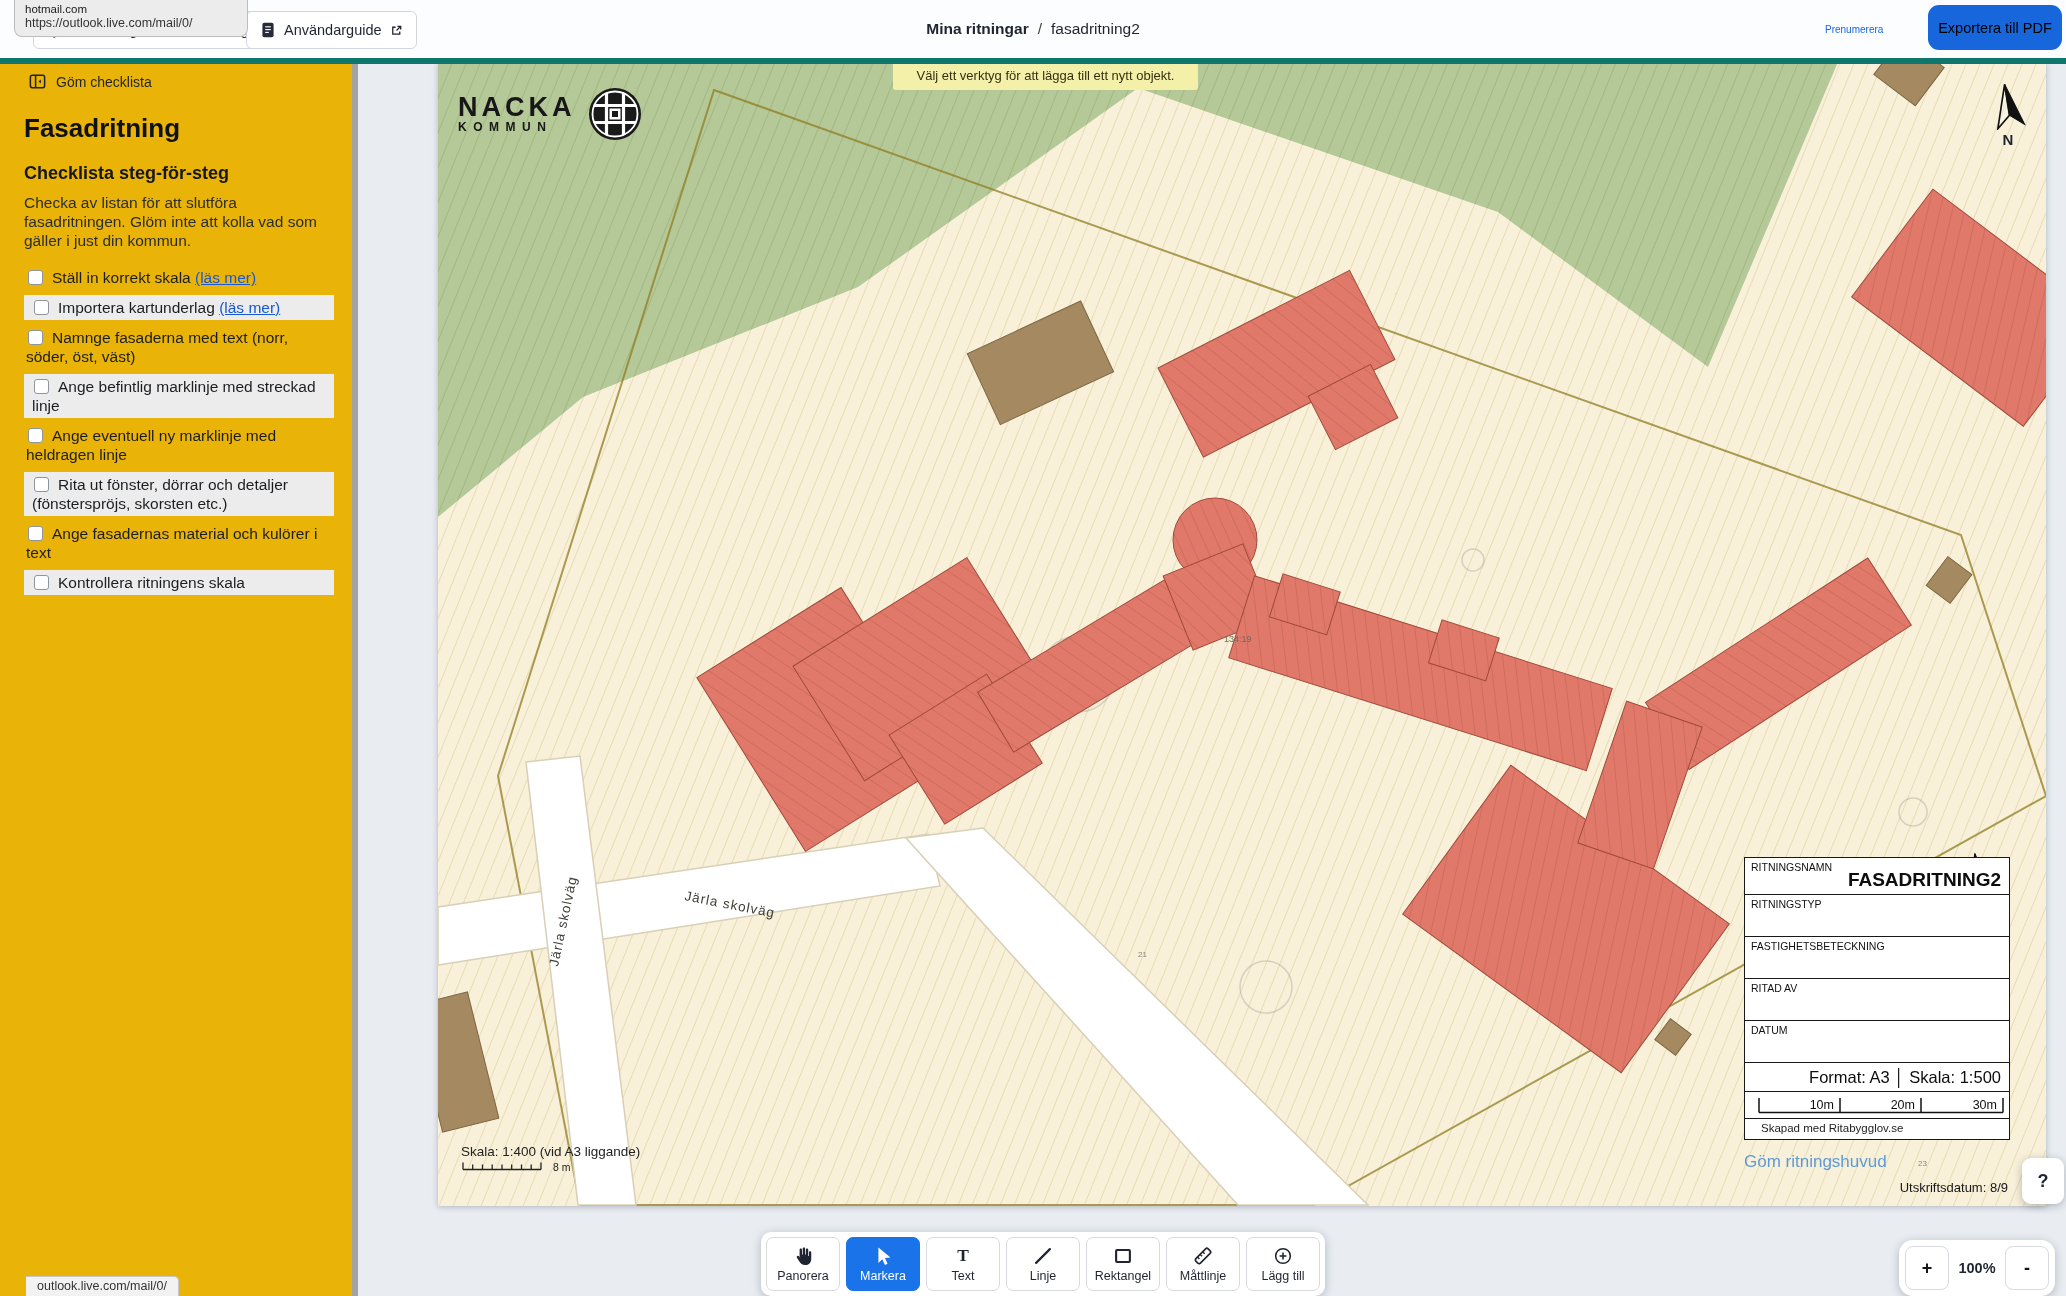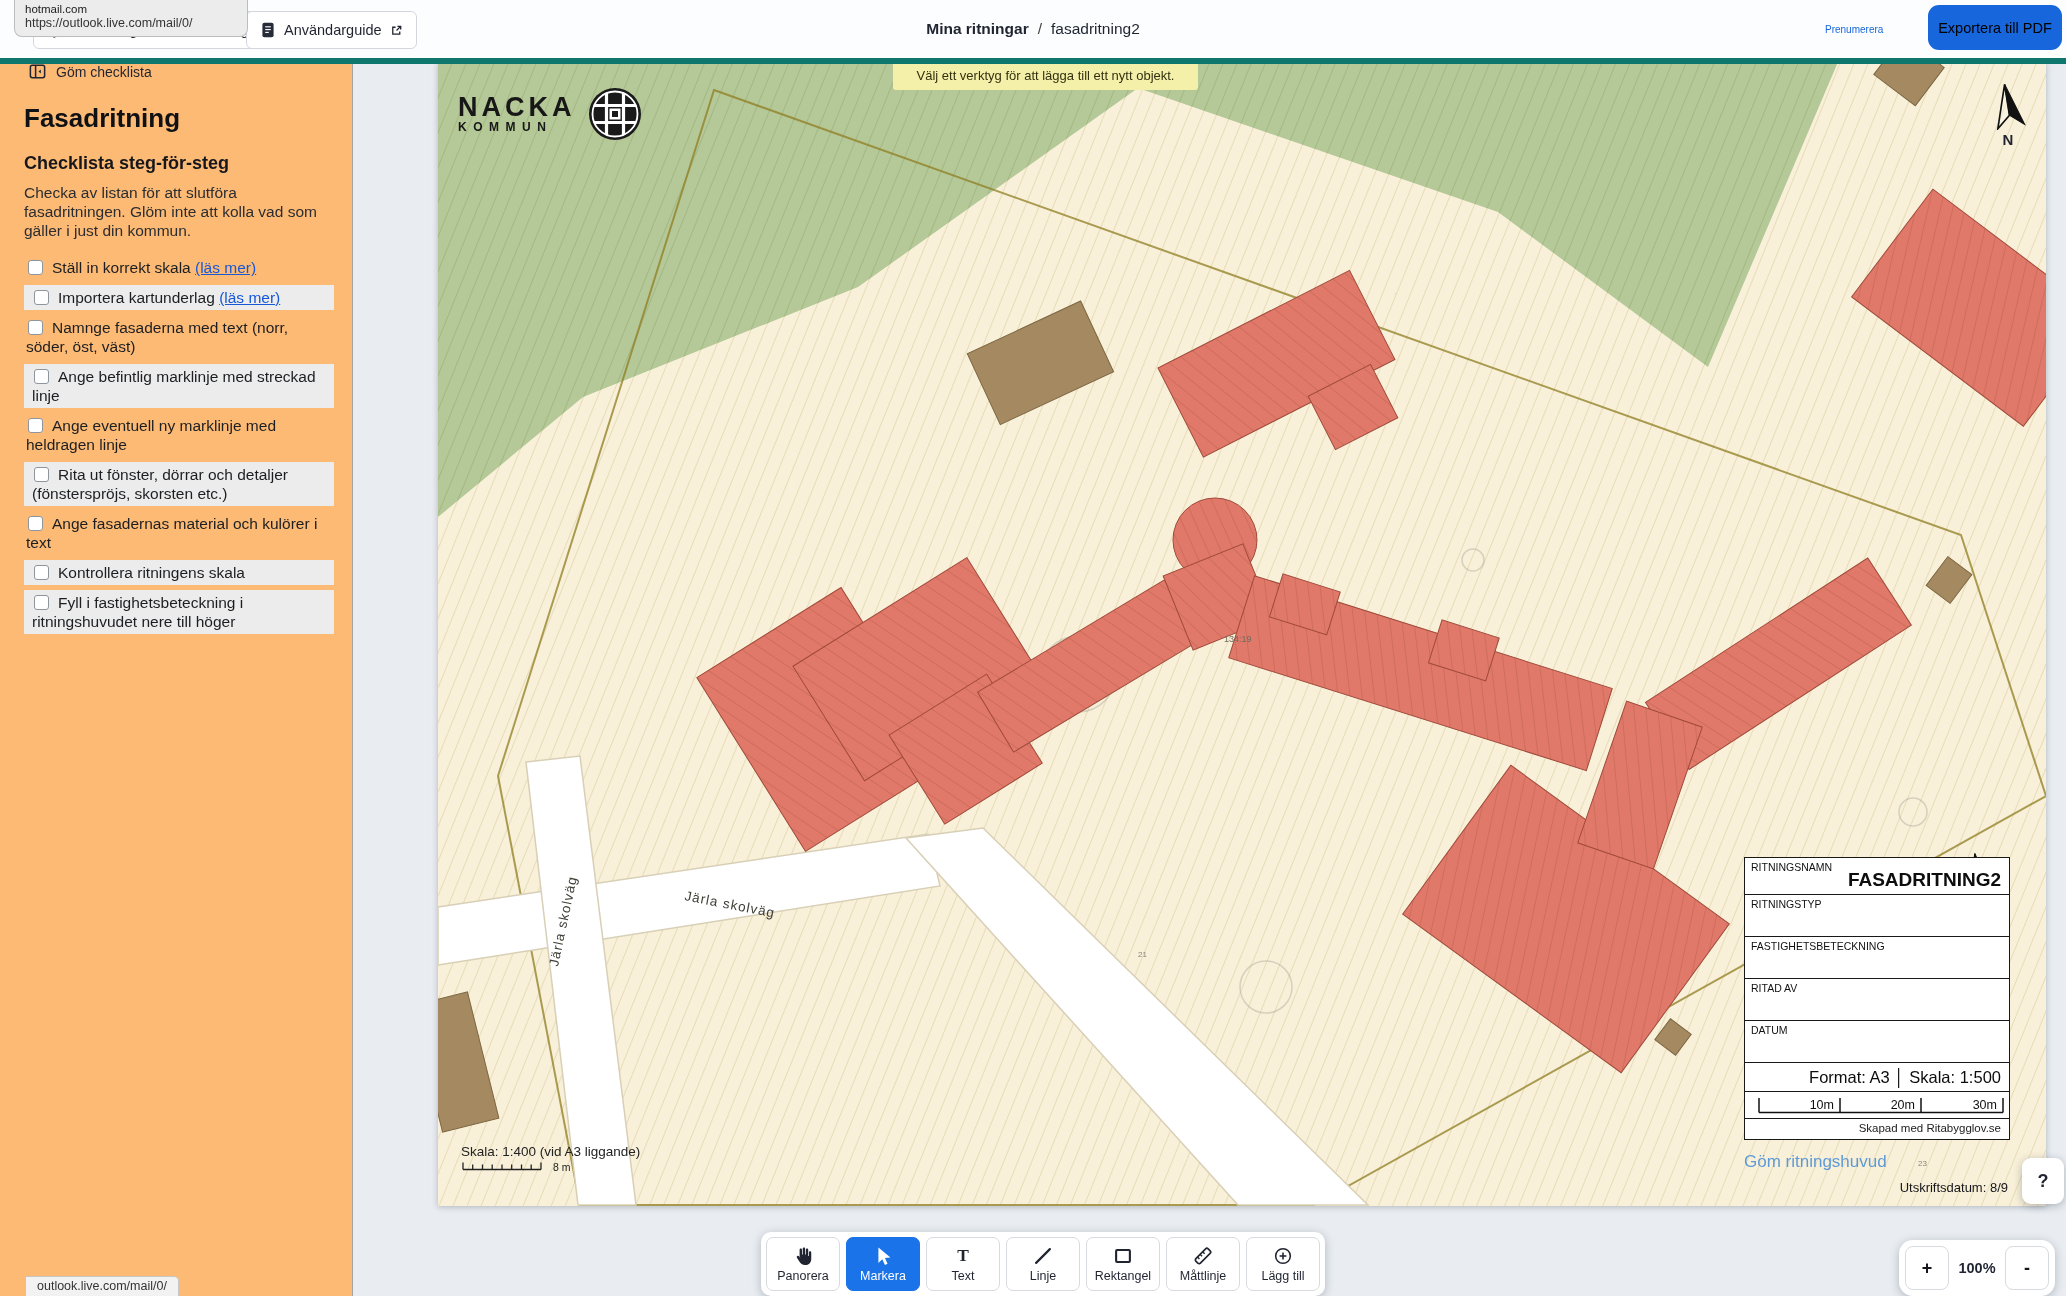--- a/index.html
+++ b/index.html
@@ -17,21 +17,21 @@
   .export{position:absolute;top:5px;left:1928px;width:134px;height:45px;background:#1766db;color:#000000;border:none;border-radius:11px;
           display:flex;align-items:center;justify-content:center;font-size:14.5px;cursor:pointer;}
   
   .tabcard{position:absolute;top:0;left:14px;width:212px;background:#ececec;border:1px solid #bdbdbd;border-top:none;
            border-radius:0 0 8px 8px;padding:3px 10px 5px;z-index:60;}
   .tabcard .l1{font-size:11.5px;color:#202020;line-height:13px;}
   .tabcard .l2{font-size:12.5px;color:#333;line-height:15px;white-space:nowrap;}
   .statusbar{position:absolute;left:0;bottom:0;background:#f2f2f2;border:1px solid #c6c6c6;border-left:none;border-bottom:none;
              border-radius:0 5px 0 0;padding:2px 11px 3px;font-size:12.5px;color:#333;z-index:60;margin-left:26px;}
   
-  .sidebar{position:absolute;top:49px;left:0;width:352px;bottom:0;background:#fdba74;border-right:1px solid #a3a3a3;z-index:10;}
+  .sidebar{position:absolute;top:59px;left:0;width:352px;bottom:0;background:#eab308;border-right:6px solid #a3a3a3;z-index:10;}
   .hidechk{margin:13px 0 0 28px;display:flex;align-items:center;gap:9px;font-size:14px;cursor:pointer;}
   .sb-title{margin:22px 24px 0;font-size:26px;font-weight:bold;color:#0f1115;}
   .sb-sub{margin:19px 24px 0;font-size:18px;font-weight:bold;color:#15171c;}
   .sb-intro{margin:9px 24px 0;font-size:15.5px;line-height:19px;color:#2b2d31;}
   .chk-list{margin-top:15px;}
   .chk-row{margin:0 18px 5px 24px;padding:3px 4px 3px 2px;font-size:15.5px;line-height:19px;color:#1c1e22;}
   .chk-row.alt{background:#ececec;padding-left:8px;}
   .cb{appearance:none;-webkit-appearance:none;width:15px;height:15px;border:1.5px solid #8f959c;border-radius:3px;background:#fff;
       vertical-align:-2px;margin:0 9px 0 2px;cursor:pointer;}
   .lm{color:#1658d8;text-decoration:underline;cursor:pointer;}
@@ -57,21 +57,21 @@
   .hide-tb{position:absolute;left:1306px;top:1090px;font-size:17px;color:#5e9ad6;cursor:pointer;}
   
   .tblock{position:absolute;left:1306px;top:795px;width:266px;background:#fff;border:1.5px solid #181818;box-sizing:border-box;}
   .tb-row{position:relative;border-top:1.2px solid #181818;box-sizing:border-box;}
   .tb-row:first-child{border-top:none;}
   .h36{height:36px;} .h42{height:42px;} .h29{height:29px;} .h27{height:27px;} .h21{height:21px;}
   .tb-label{position:absolute;top:3px;left:6px;font-size:10.5px;color:#111;}
   .tb-value{position:absolute;right:8px;bottom:3px;font-weight:bold;font-size:19px;color:#0d0d0d;}
   .tb-value-sm{position:absolute;right:8px;bottom:3px;font-size:13px;}
   .tb-format{display:flex;height:100%;align-items:center;justify-content:flex-end;padding-right:8px;font-size:16.5px;color:#0d0d0d;}
-  .tb-credit{text-align:right;padding:3px 8px;font-size:11.5px;color:#222;}
+  .tb-credit{text-align:left;padding:3px 16px;font-size:11.5px;color:#222;}
   
   .toolbar{position:absolute;left:761px;top:1232px;height:64px;display:flex;gap:6px;padding:5px;background:#fff;border-radius:10px;
            box-shadow:0 2px 10px rgba(30,40,60,.28);box-sizing:border-box;z-index:30;}
   .tool{width:74px;border:1px solid #d7dbe0;border-radius:7px;background:#fff;display:flex;flex-direction:column;align-items:center;
         justify-content:center;gap:2px;font-size:12.5px;color:#1f2430;font-family:inherit;cursor:pointer;padding:0;}
   .tool svg{width:22px;height:22px;}
   .tool.active{background:#1a73e8;border-color:#1a73e8;color:#fff;}
   
   .zoomctl{position:absolute;left:1899px;top:1240px;width:156px;height:56px;background:#fff;border-radius:14px;
            box-shadow:0 2px 10px rgba(30,40,60,.28);display:flex;align-items:center;padding:6px;box-sizing:border-box;z-index:30;}
@@ -152,23 +152,20 @@
         <input type="checkbox" class="cb" style=""><span>Ange eventuell ny marklinje med heldragen linje</span>
       </div>
       <div class="chk-row alt">
         <input type="checkbox" class="cb" style=""><span>Rita ut fönster, dörrar och detaljer (fönsterspröjs, skorsten etc.)</span>
       </div>
       <div class="chk-row">
         <input type="checkbox" class="cb" style=""><span>Ange fasadernas material och kulörer i text</span>
       </div>
       <div class="chk-row alt">
         <input type="checkbox" class="cb" style=""><span>Kontrollera ritningens skala</span>
-      </div>
-      <div class="chk-row alt">
-        <input type="checkbox" class="cb" style=""><span>Fyll i fastighetsbeteckning i ritningshuvudet nere till höger</span>
       </div>
     </div>
   </div>
 
   <div class="map">
     <svg class="map-svg" width="1608" height="1144" viewBox="0 0 1608 1144">
       <defs>
         <pattern id="hc" patternUnits="userSpaceOnUse" width="13" height="13" patternTransform="rotate(22)">
           <rect width="13" height="13" fill="#f8f0d8"></rect>
           <line x1="0" y1="0" x2="0" y2="13" stroke="#b3a05a" stroke-opacity="0.42" stroke-width="1.2"></line>

